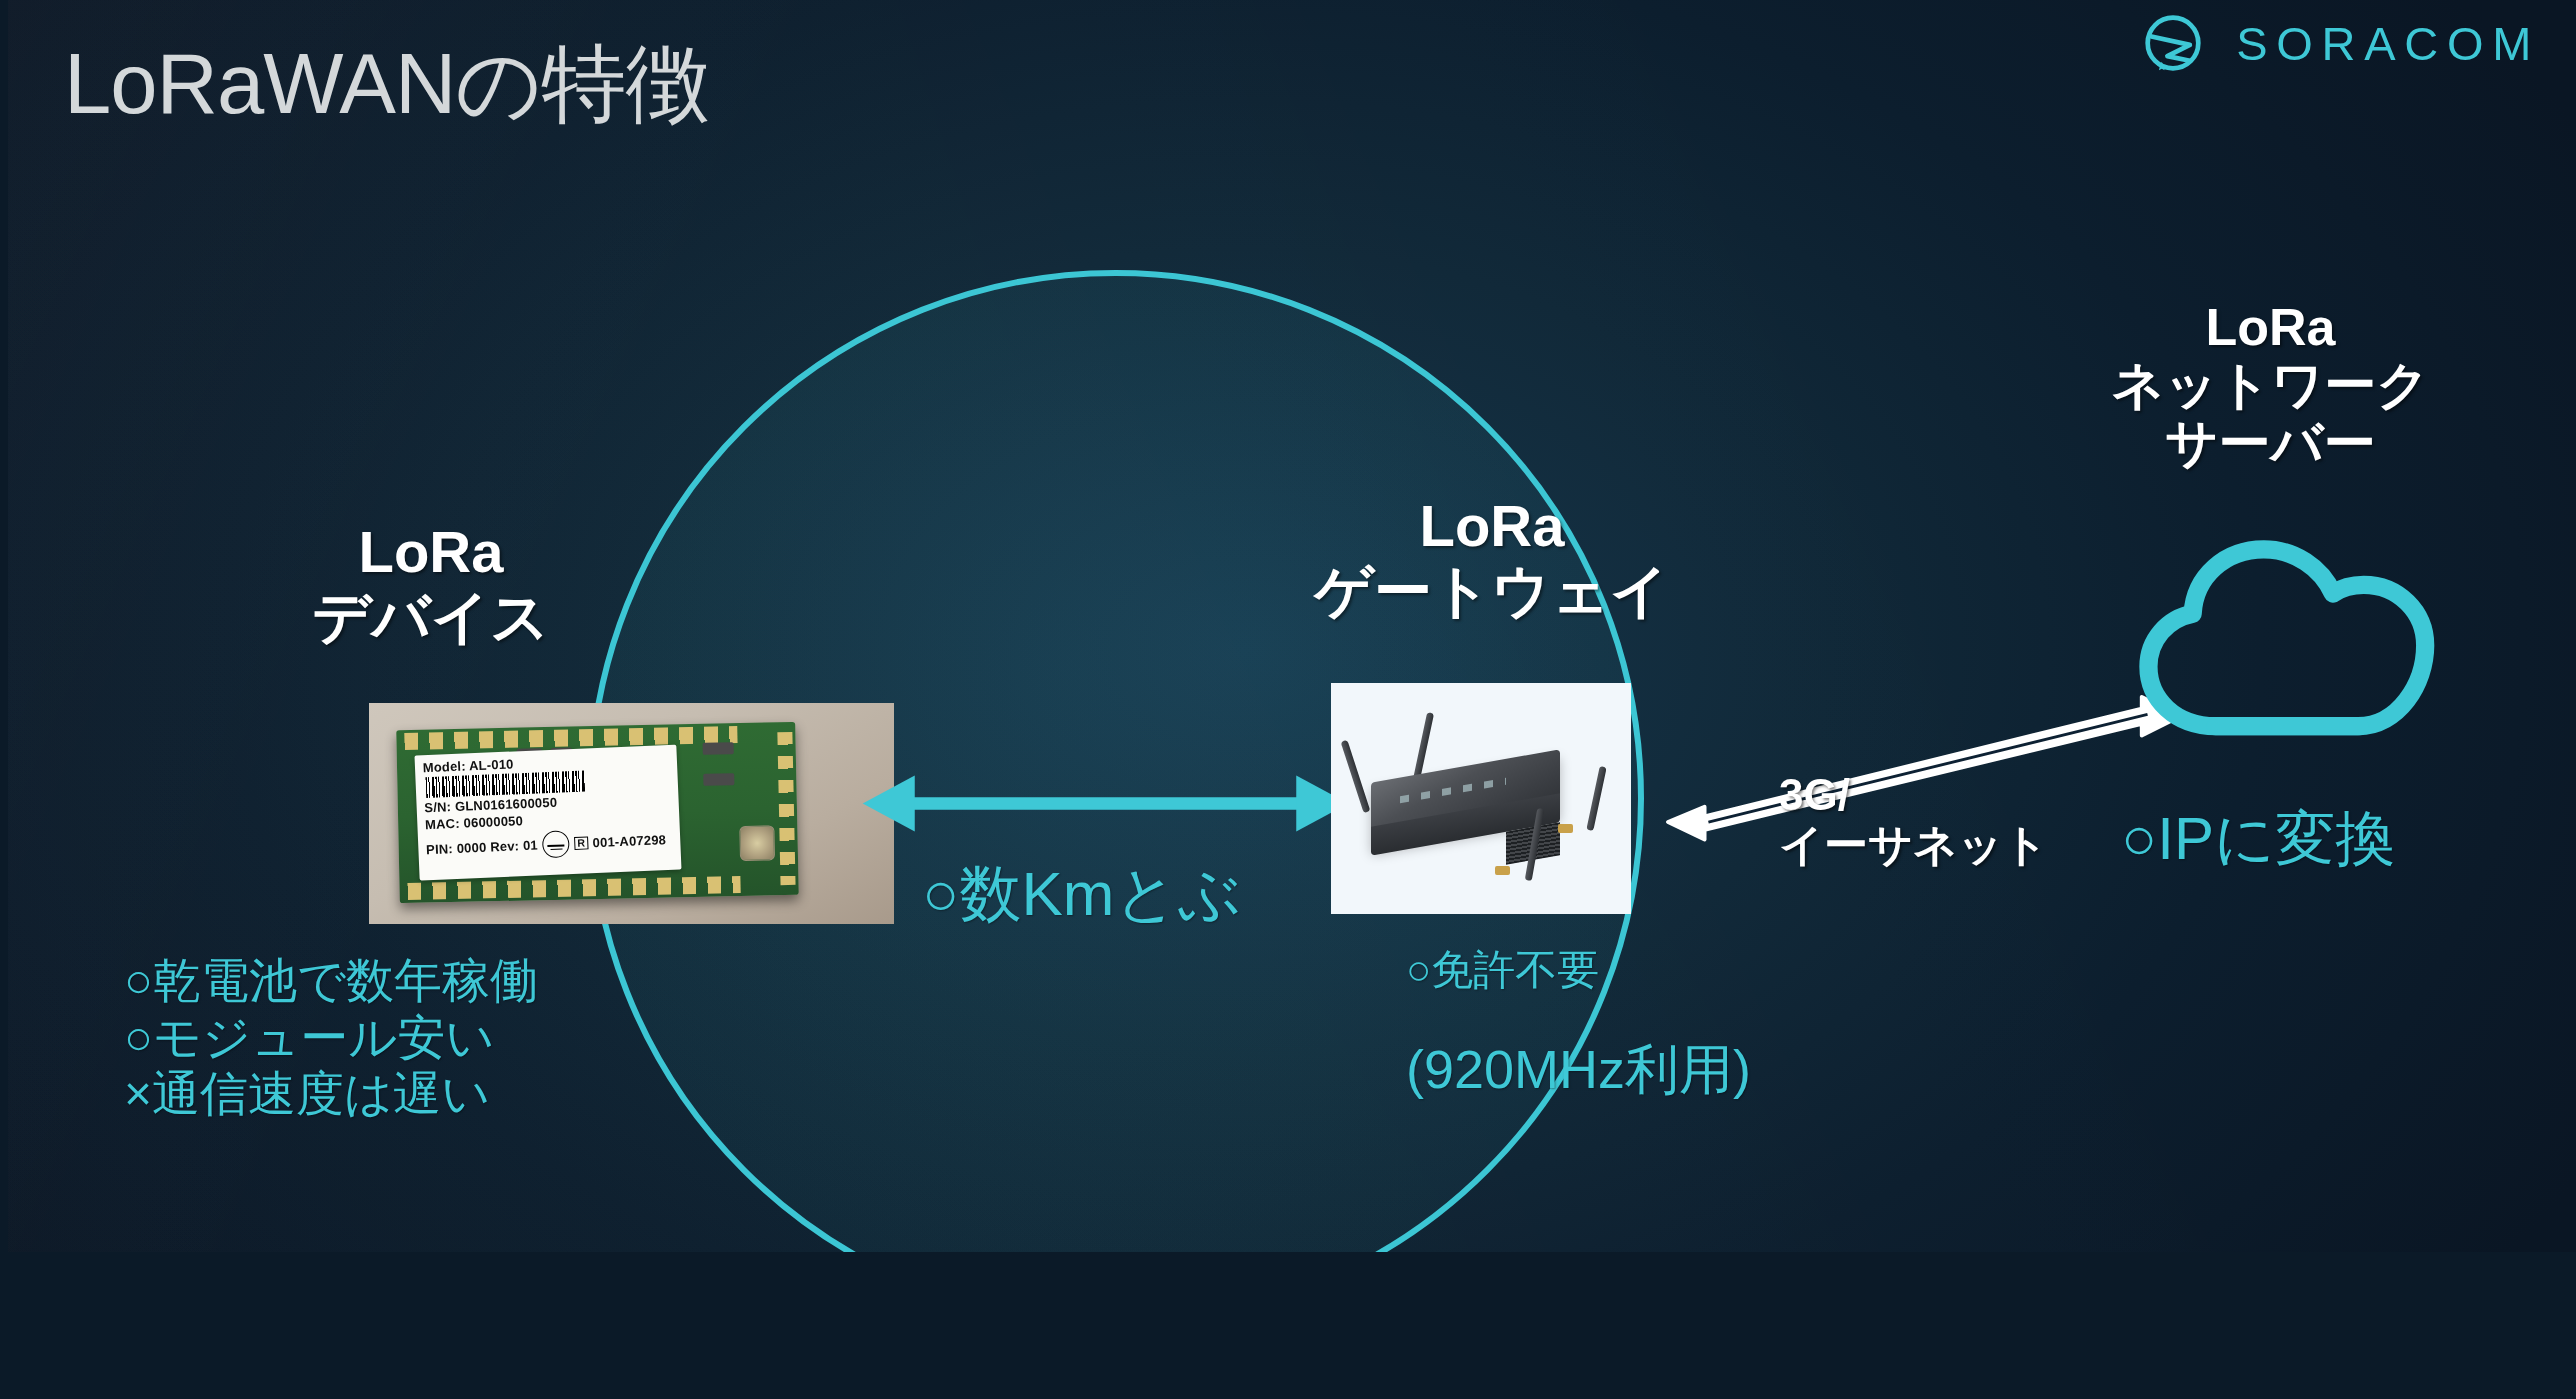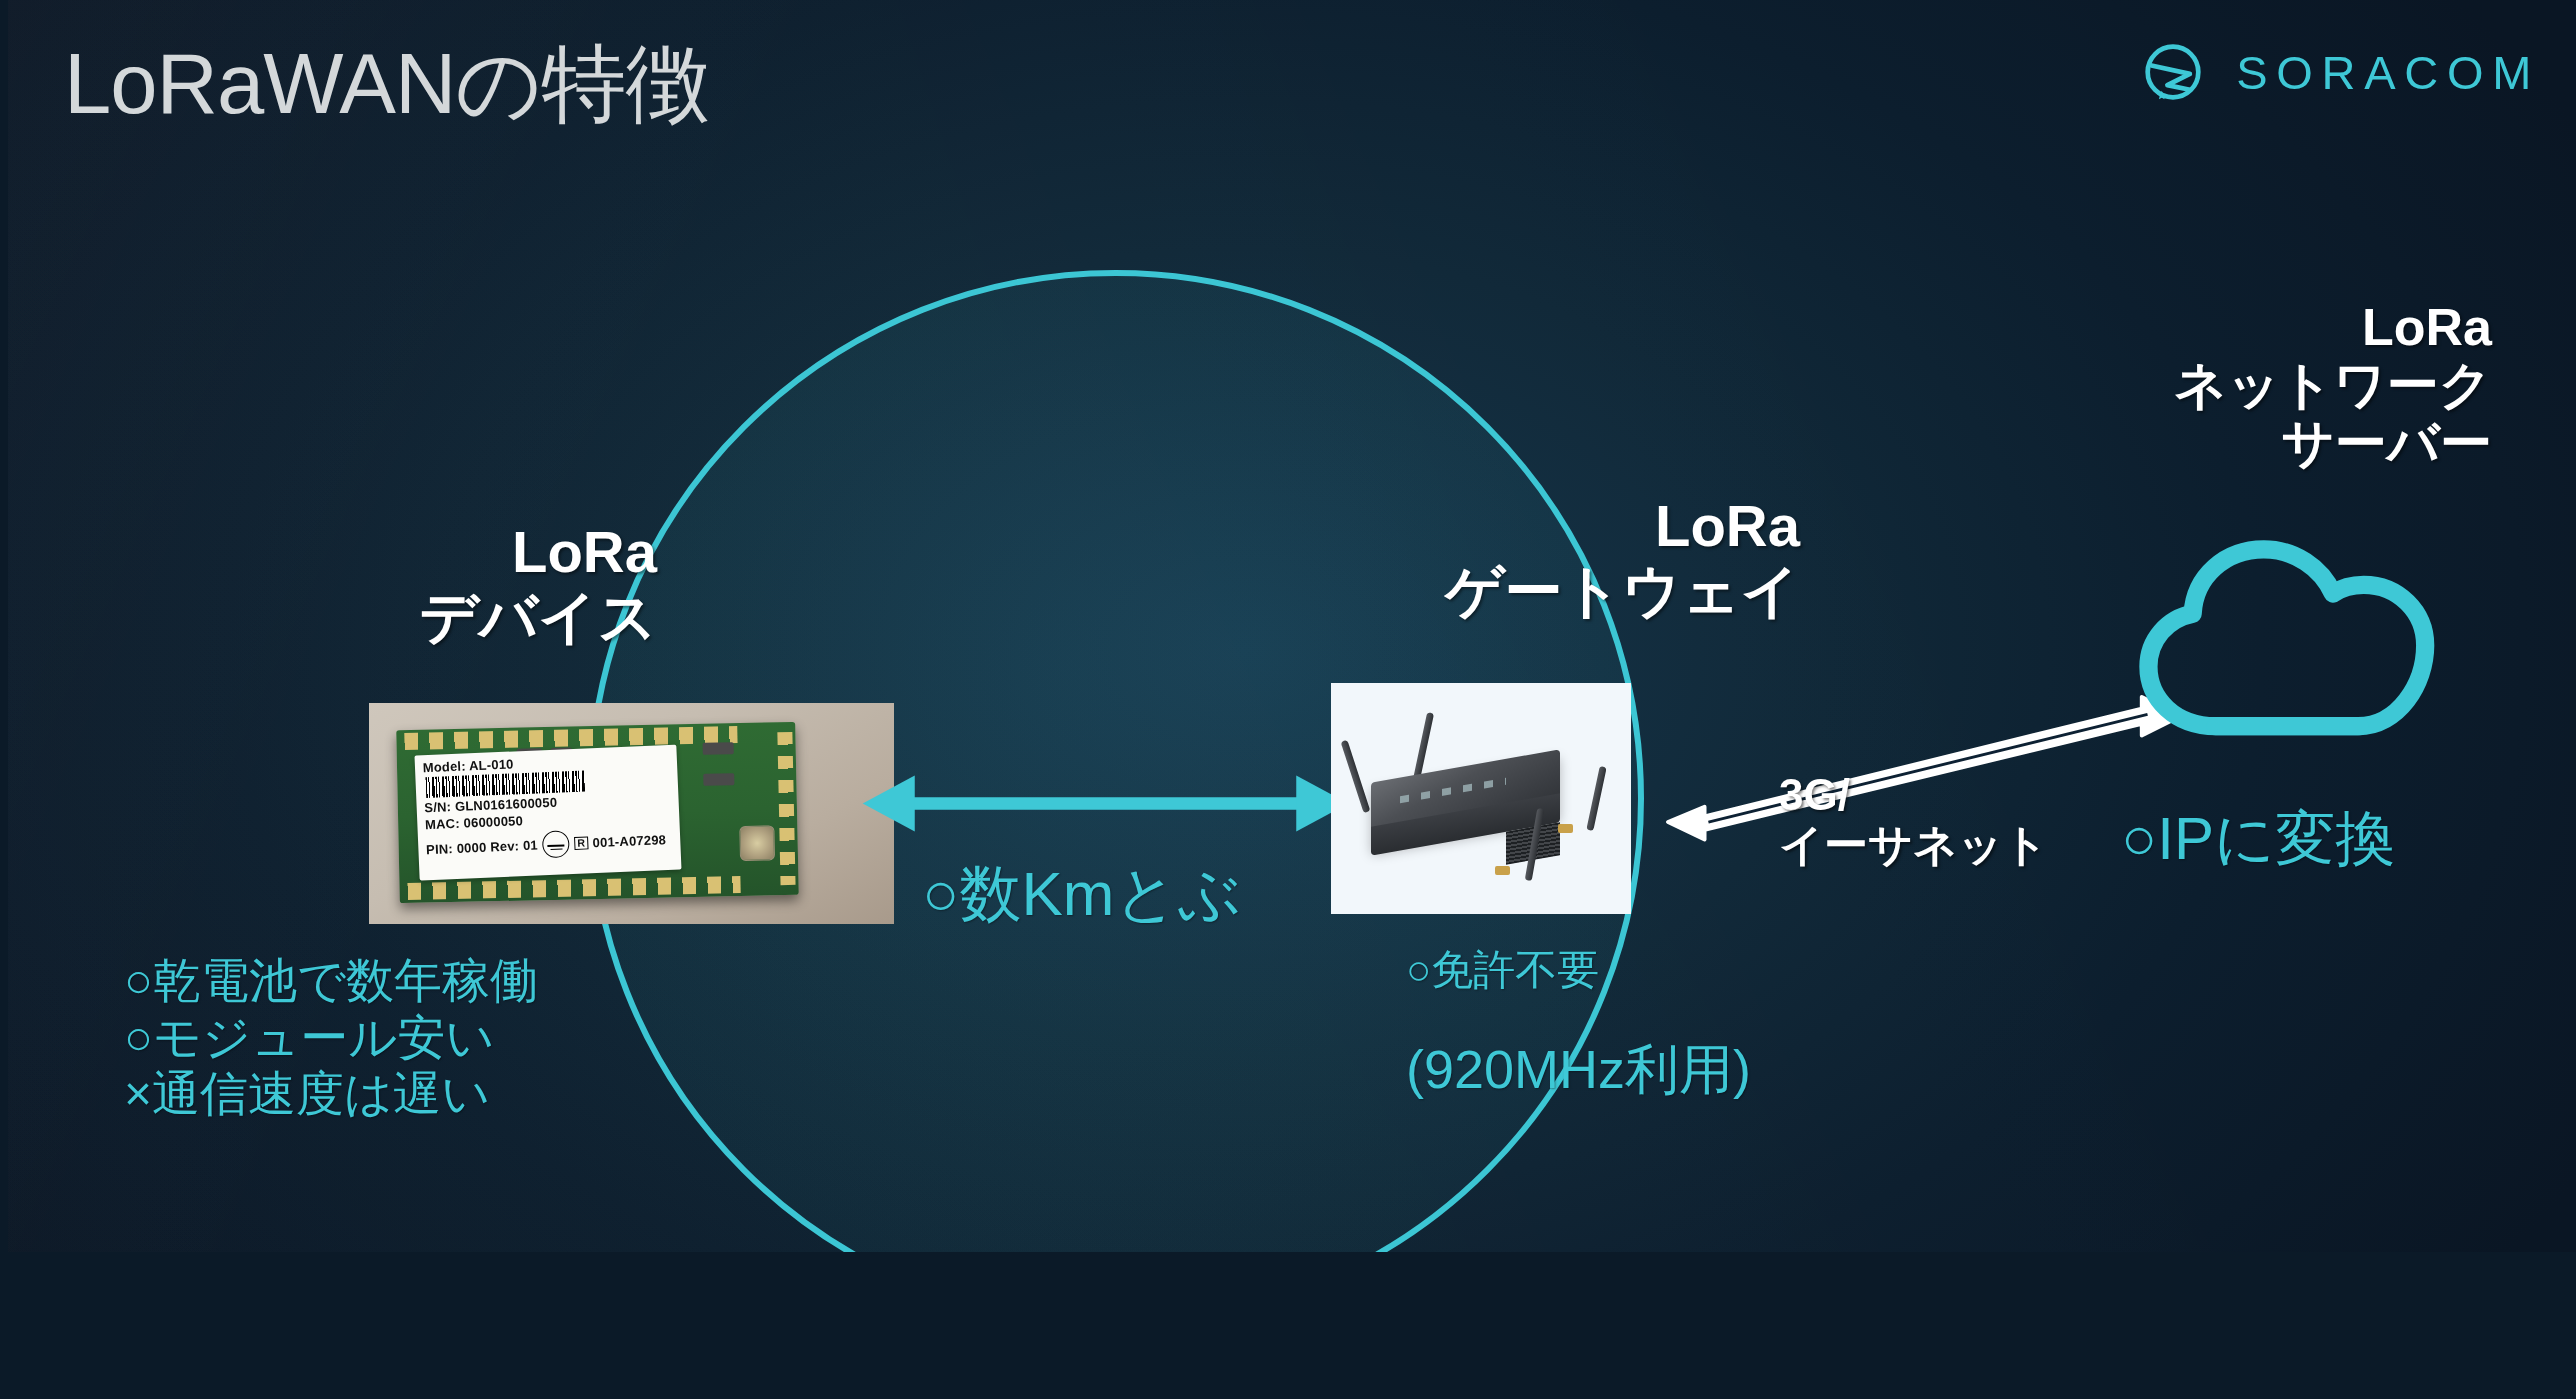--- a/index.html
+++ b/index.html
@@ -37,21 +37,21 @@
     top: 27px;
     font-size: 85px;
     font-weight: 400;
     letter-spacing: -1px;
     color: #d4d8da;
     white-space: nowrap;
   }
   .logo {
     position: absolute;
     right: 44px;
-    top: 42px;
+    top: 13px;
     display: flex;
     align-items: center;
     gap: 33px;
   }
   .logo-mark { width: 60px; height: 60px; display: block; }
   .logo-text {
     font-size: 47px;
     font-weight: 400;
     letter-spacing: 8.7px;
     color: #3ec8d6;
@@ -67,21 +67,21 @@
     height: 1057px;
     border-radius: 50%;
     border: 6.7px solid #3cc6d4;
     background: radial-gradient(circle at 45% 38%, rgba(60,198,212,0.085) 0%, rgba(60,198,212,0.055) 60%, rgba(60,198,212,0.03) 100%);
     box-sizing: border-box;
   }
 
   
   .node-heading {
     position: absolute;
-    text-align: right;
+    text-align: center;
     font-weight: bold;
     color: #ffffff;
     line-height: 1.12;
     text-shadow: 1.9px 1.9px 2.9px rgba(0,0,0,0.45);
     white-space: pre-line;
   }
   #device-heading  { left: 197px;  top: 520px; width: 452px; font-size: 58px; }
   #gateway-heading { left: 1176px; top: 494px; width: 616px; font-size: 58px; }
   #server-heading  { left: 2041px; top: 298px; width: 443px; font-size: 52px; }
 

